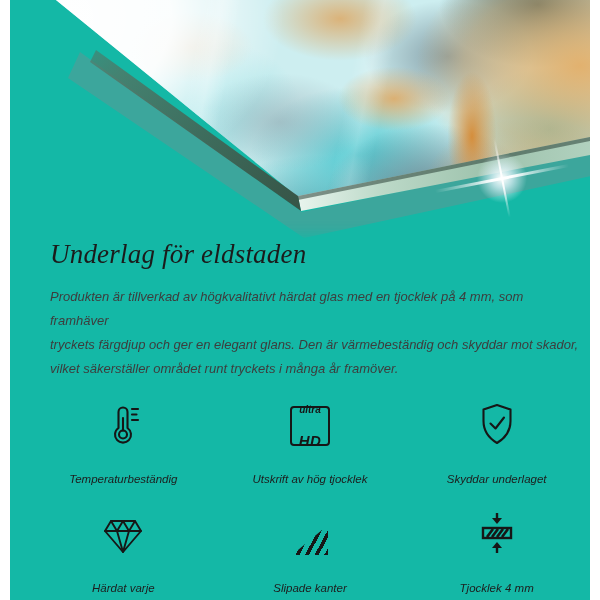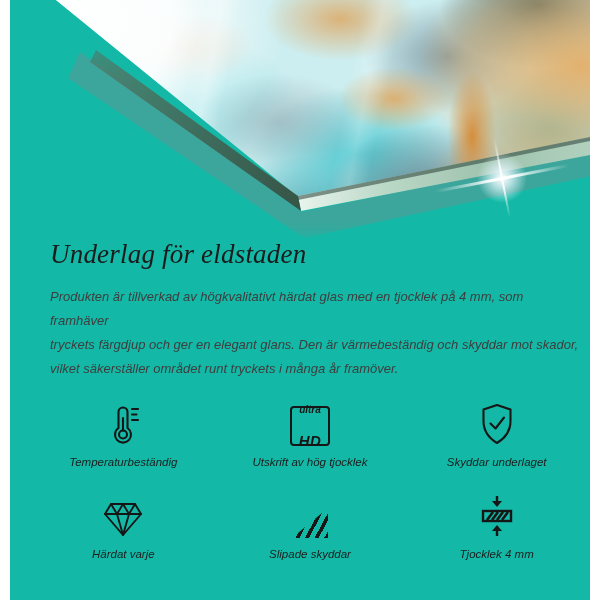--- a/index.html
+++ b/index.html
@@ -103,21 +103,21 @@
   .intro { margin-top:14px; font-size:13px; line-height:24px; color:#3d3d3d; }
 
   
   .features {
     position:absolute; left:20px; top:398px; width:560px;
     display:grid; grid-template-columns:repeat(3, 1fr);
     row-gap:22px;
   }
   .feature { display:flex; flex-direction:column; align-items:center; }
   .feature .icon-box { height:48px; display:flex; align-items:flex-end; justify-content:center; }
-  .feature .label { margin-top:10px; font-size:11.5px; color:#1d1d1d; text-align:right; }
+  .feature .label { margin-top:27px; font-size:11.5px; color:#1d1d1d; text-align:right; }
 
   .icon-stroke { stroke:#161616; fill:none; stroke-width:2.1; stroke-linecap:round; stroke-linejoin:round; }
 
   .uhd-box {
     width:40px; height:40px; border:2.5px solid #161616; border-radius:4px;
     display:flex; flex-direction:column; align-items:center; justify-content:center;
     color:#161616; line-height:1;
   }
   .uhd-top { font-size:10px; font-weight:700; letter-spacing:0; }
   .uhd-bottom { font-size:15px; font-weight:700; margin-top:18px; letter-spacing:0.5px; }
@@ -208,21 +208,21 @@
           </g>
         </svg>
       </div>
       <div class="label">Härdat varje</div>
     </div>
 
     <div class="feature">
       <div class="icon-box">
         <div class="bevel-icon"></div>
       </div>
-      <div class="label">Slipade skyddar</div>
+      <div class="label">Slipade kanter</div>
     </div>
 
     <div class="feature">
       <div class="icon-box">
         <svg width="44" height="44" viewBox="0 0 44 44">
           <g fill="#161616" stroke="none">
             <rect x="20.8" y="2" width="2.4" height="5"></rect>
             <polygon points="17,7 27,7 22,13"></polygon>
             <rect x="20.8" y="37" width="2.4" height="5"></rect>
             <polygon points="17,37 27,37 22,31"></polygon>

